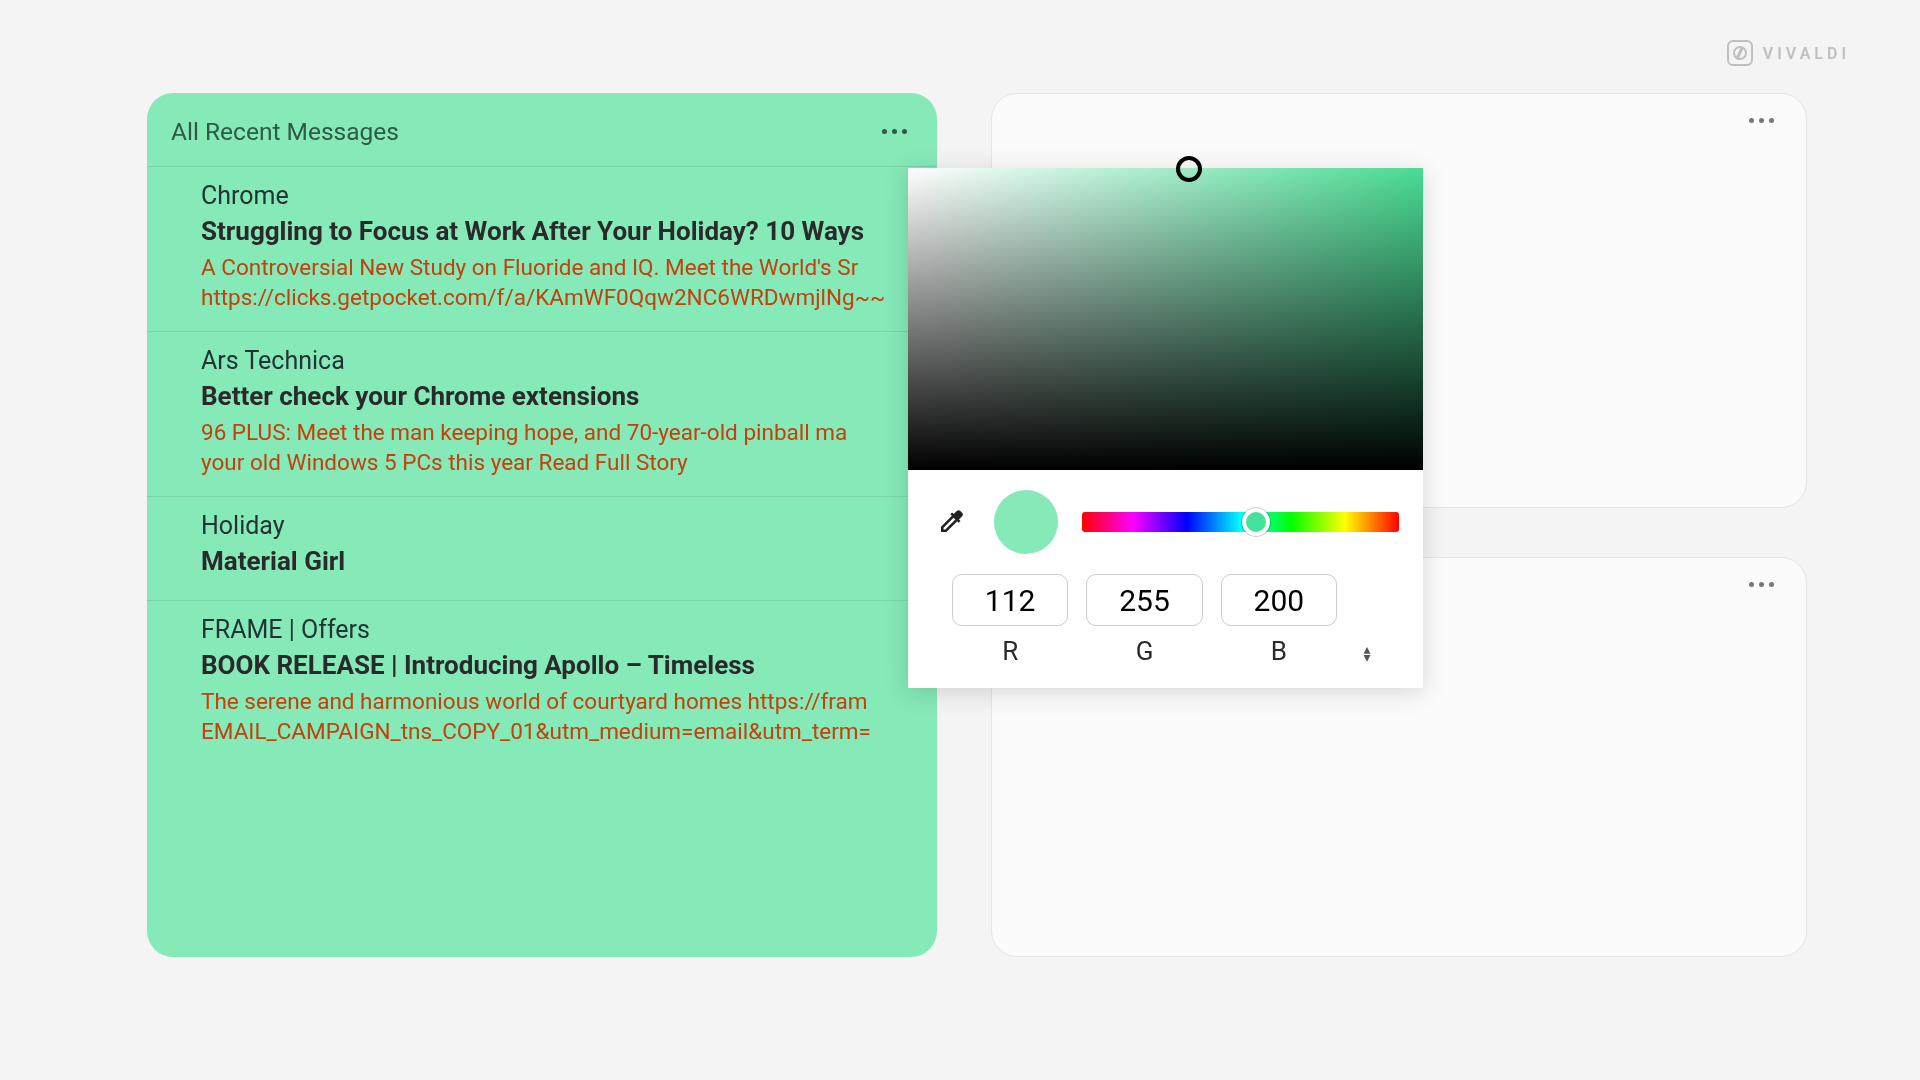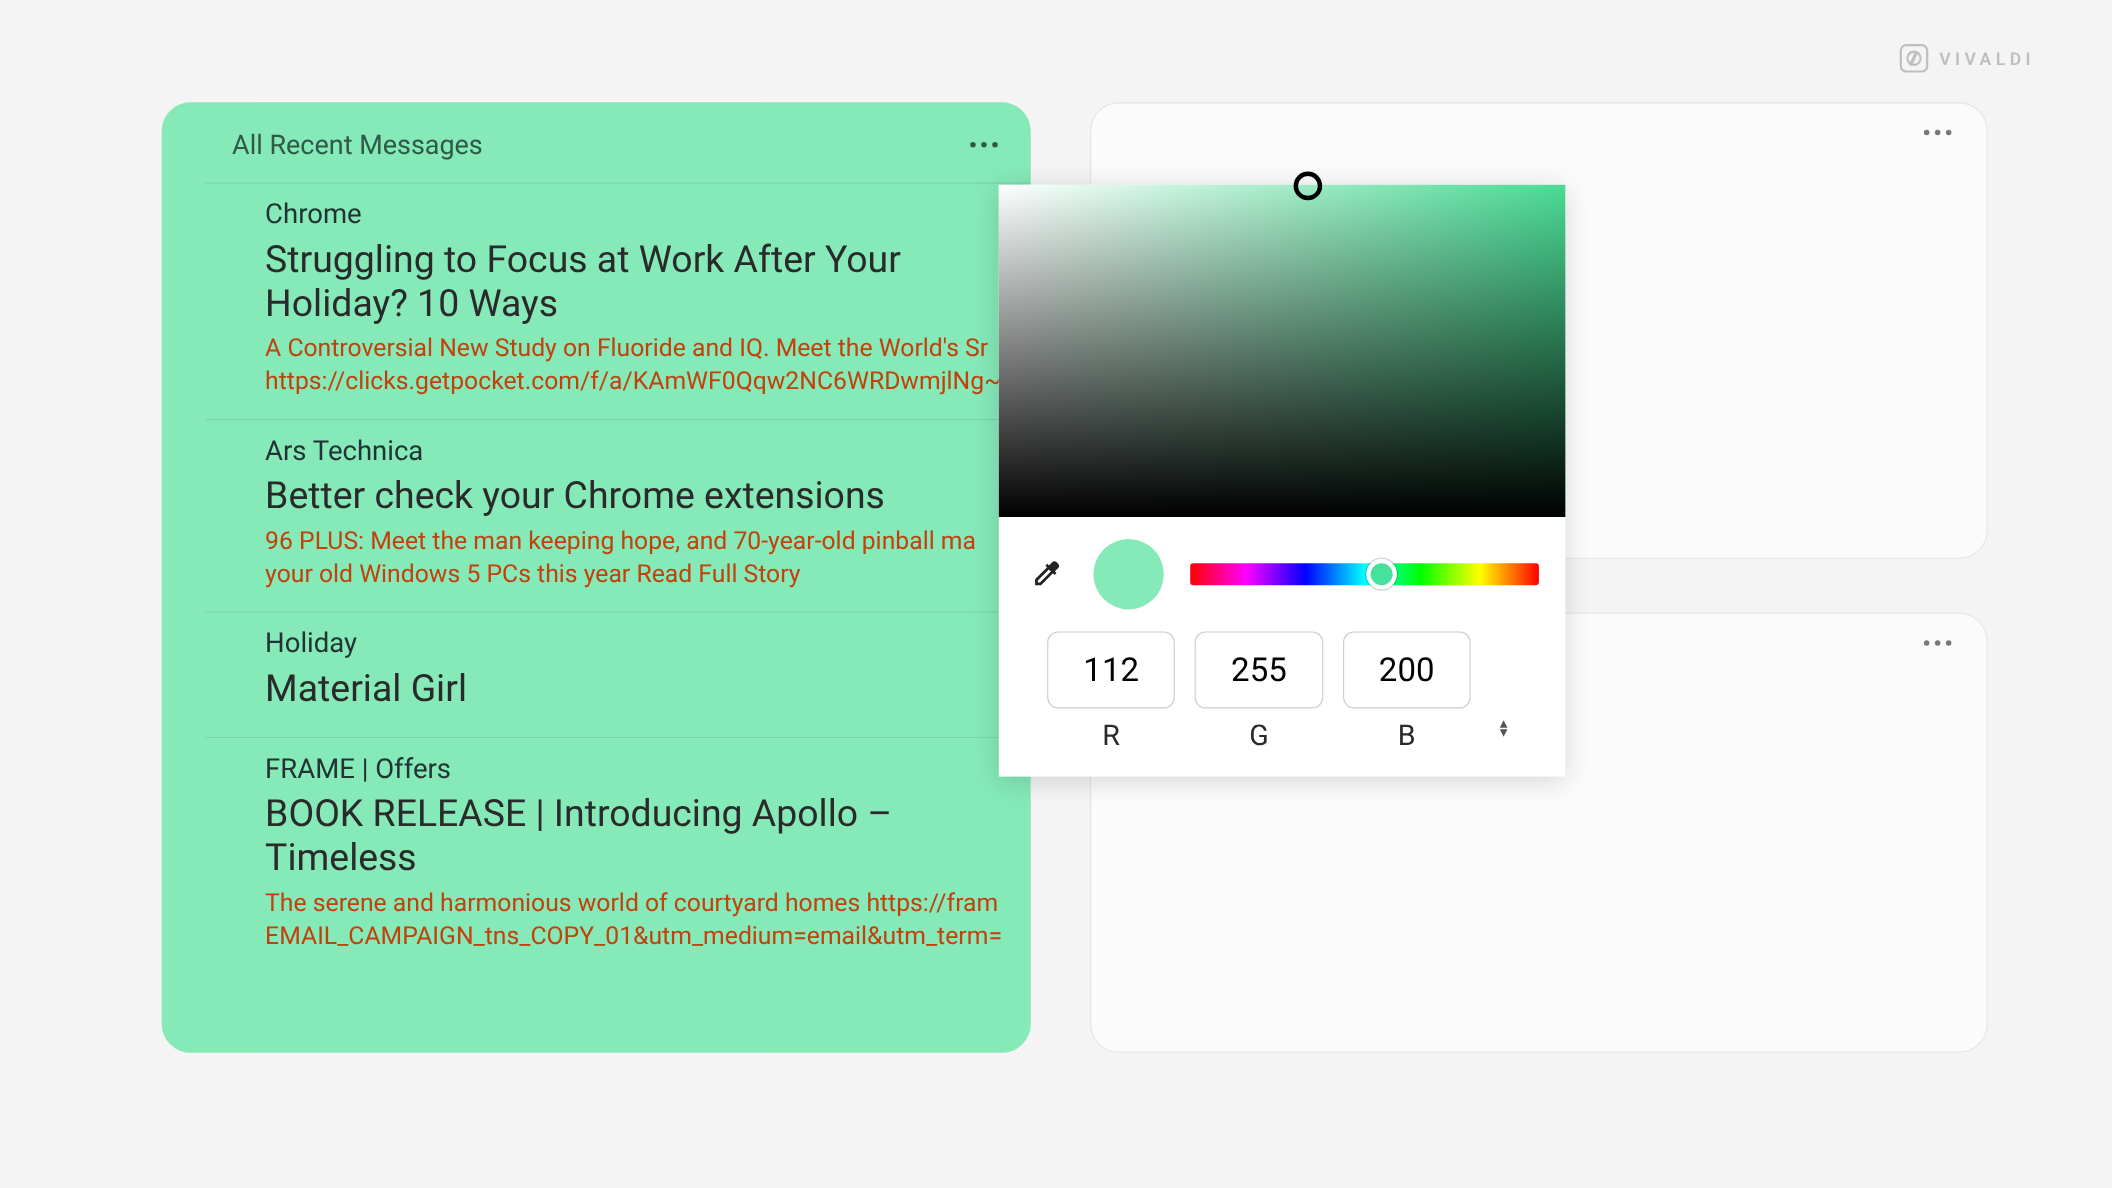--- a/index.html
+++ b/index.html
@@ -43,21 +43,20 @@
   
   .panel {
     position: absolute;
     left: 147px;
     top: 93px;
     width: 790px;
     height: 864px;
     background: #85e9b8;
     border-radius: 26px;
     overflow: hidden;
-    padding-left: 40px;
   }
   .panel-header {
     display:flex;align-items:center;justify-content:space-between;
     padding: 24px 30px 20px 24px;
   }
   .panel-title {
     font-size: 24.5px;
     color: #2f5a47;
   }
   .more-dots {
@@ -70,22 +69,22 @@
     border-top: 1px solid rgba(0,0,0,0.08);
   }
   .msg:first-of-type{border-top:none;padding-top:6px;}
   .msg-sender {
     font-size: 25px;
     color: #233;
     margin-bottom: 6px;
     font-weight: 400;
   }
   .msg-title  {
-    font-size: 34px;
-    font-weight: 400;
+    font-size: 26px;
+    font-weight: 700;
     margin-bottom: 6px;
   }
   .msg-body {
     font-size: 22.5px;
     color: #c2410c;
     line-height: 1.35;
     white-space: pre-line;
     overflow: hidden;
   }
 
@@ -145,21 +144,21 @@
     width:28px;height:28px;border-radius:50%;
     background:#44e29a;border:4px solid #fff;box-shadow:0 0 0 1px rgba(0,0,0,.2);
     left:55%;
   }
   .rgb-row{
     display:flex;gap:18px;padding: 10px 44px 22px 44px;
     align-items:flex-start;
   }
   .rgb-col{flex:1;display:flex;flex-direction:column;align-items:center;gap:10px;}
   .rgb-input{
-    width:100%;height:70px;border:1px solid #ccc;border-radius:10px;
+    width:100%;height:52px;border:1px solid #ccc;border-radius:10px;
     font-size:30px;text-align:center;font-family:inherit;
   }
   .rgb-label{font-size:26px;}
   .mode-toggle{
     width:24px;align-self:center;margin-top:66px;
     display:flex;flex-direction:column;align-items:center;gap:0px;color:#555;font-size:14px;line-height:8px;
   }
 </style>
 </head>
 <body>

